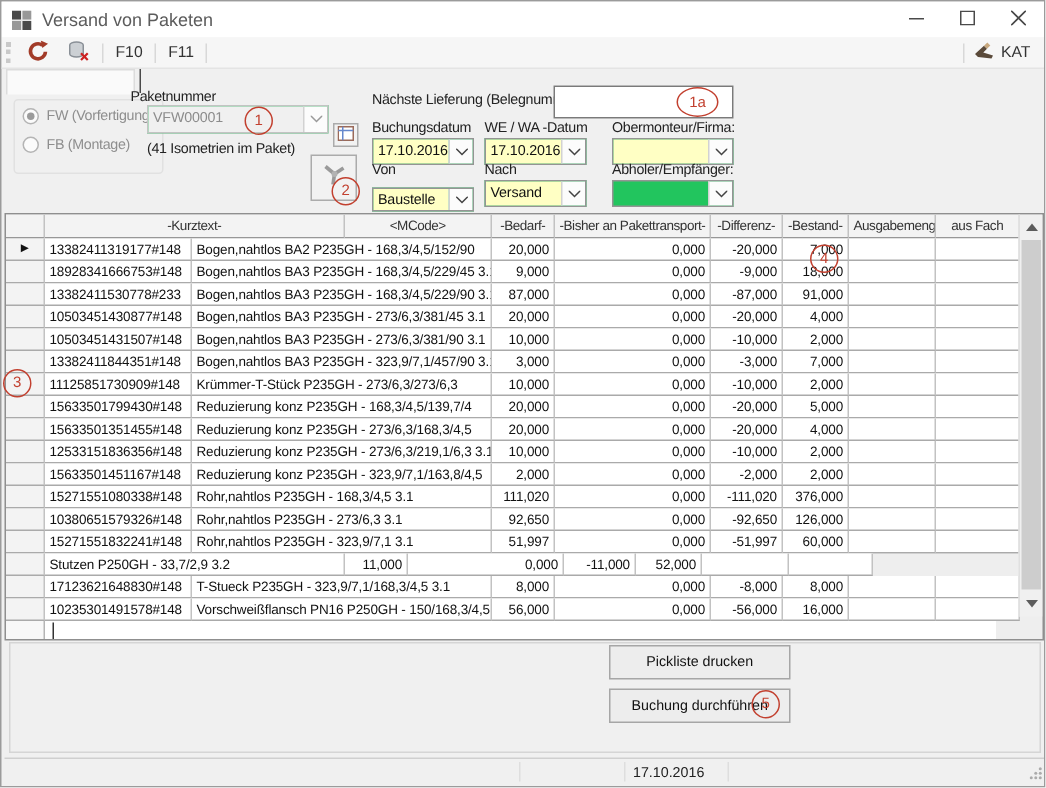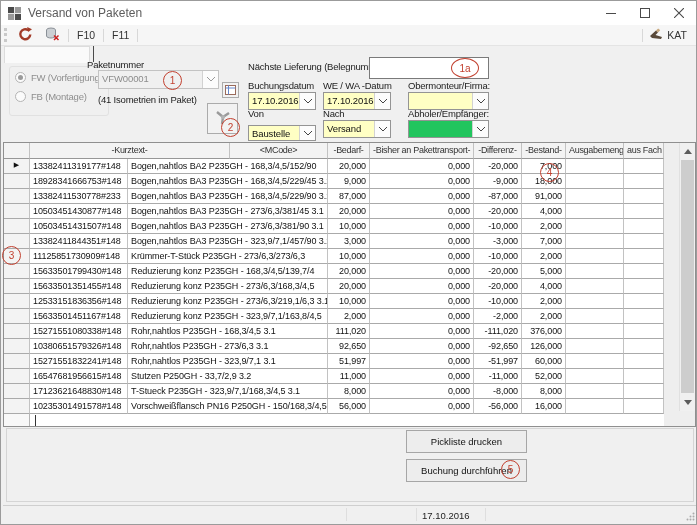--- a/index.html
+++ b/index.html
@@ -43,21 +43,21 @@
   .grid{position:absolute;left:2px;top:141px;width:693px;height:285px;background:#eeeeee;border:1px solid #8f8f8f;box-sizing:border-box;overflow:hidden;font-size:9px;color:#111;}
   .ghead-row{display:flex;height:16px;}
   .gcell{box-sizing:border-box;border-right:1px solid #c2c2c2;border-bottom:1px solid #aaaaaa;overflow:hidden;white-space:nowrap;padding:2px 3px 0 3px;letter-spacing:-0.1px;}
   .ghead{background:#f3f3f3;text-align:center;border-bottom:1px solid #979797;color:#333;letter-spacing:-0.3px;}
   .grow{display:flex;height:15px;}
   .grow .gcell{background:#ffffff;}
   .grow .rowhdr,.ghead.c0{background:#f3f3f3;}
   .rowhdr{text-align:center;padding-top:2px;font-size:7px;color:#111;}
   .num{text-align:right;}
   .c0{width:26px;}.c1{width:98px;}.c2{width:200px;}.c3{width:42px;}.c4{width:104px;}
-  .c5{width:48px;}.c6{width:44px;}.c7{width:58px;}.c8{width:40px;}
+  .c5{width:48px;}.c6{width:44px;}.c7{width:58px;}.c8{width:56px;}
   .newrow{display:flex;height:14px;}
   .newrow .nr-hdr{box-sizing:border-box;width:26px;background:#f8f8f8;border-right:1px solid #b5b5b5;border-bottom:1px solid #b5b5b5;}
   .newrow .nr-cells{box-sizing:border-box;width:634px;background:#ffffff;border-bottom:1px solid #cfcfcf;position:relative;}
   .newrow .nr-cells::after{content:"";position:absolute;left:5px;top:1px;width:1px;height:11px;background:#333;}
 
   
   .vscroll{position:absolute;right:0;top:0;width:16px;height:268px;background:#f0f0f0;border-left:1px solid #e0e0e0;box-sizing:border-box;}
   .sarr{position:absolute;left:0;width:15px;height:16px;display:flex;align-items:center;justify-content:center;}
   .tri-up{width:0;height:0;border-left:4px solid transparent;border-right:4px solid transparent;border-bottom:5px solid #5c5c5c;}
   .tri-dn{width:0;height:0;border-left:4px solid transparent;border-right:4px solid transparent;border-top:5px solid #5c5c5c;}
@@ -408,21 +408,20 @@
           <div class="gcell c2">Rohr,nahtlos P235GH - 323,9/7,1 3.1</div>
           <div class="gcell c3 num">51,997</div>
           <div class="gcell c4 num">0,000</div>
           <div class="gcell c5 num">-51,997</div>
           <div class="gcell c6 num">60,000</div>
           <div class="gcell c7 num"></div>
           <div class="gcell c8 num"></div>
         </div>
         <div class="grow">
           <div class="gcell rowhdr c0"></div>
-          <div class="gcell c1">16547681956615#148</div>
           <div class="gcell c2">Stutzen P250GH - 33,7/2,9 3.2</div>
           <div class="gcell c3 num">11,000</div>
           <div class="gcell c4 num">0,000</div>
           <div class="gcell c5 num">-11,000</div>
           <div class="gcell c6 num">52,000</div>
           <div class="gcell c7 num"></div>
           <div class="gcell c8 num"></div>
         </div>
         <div class="grow">
           <div class="gcell rowhdr c0"></div>

